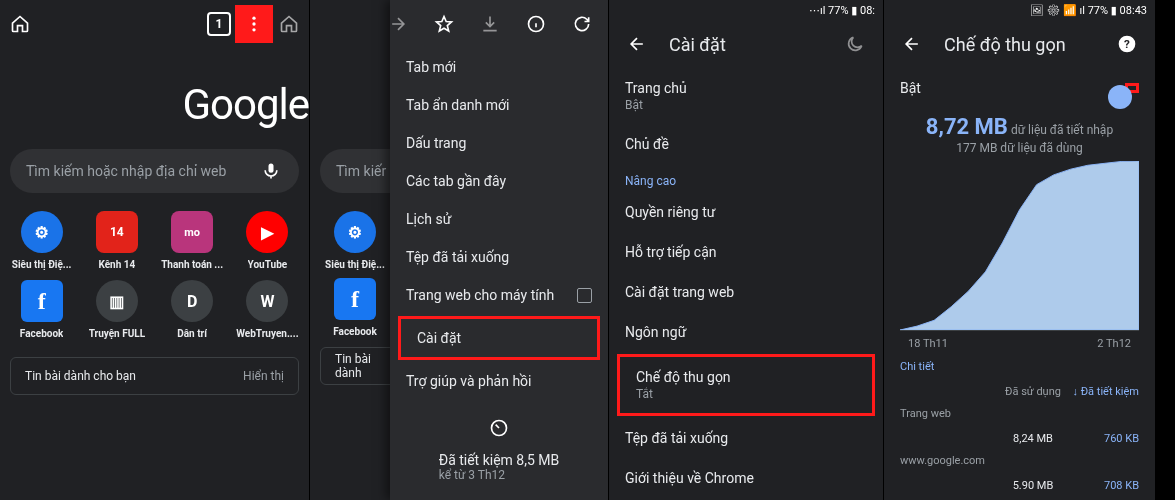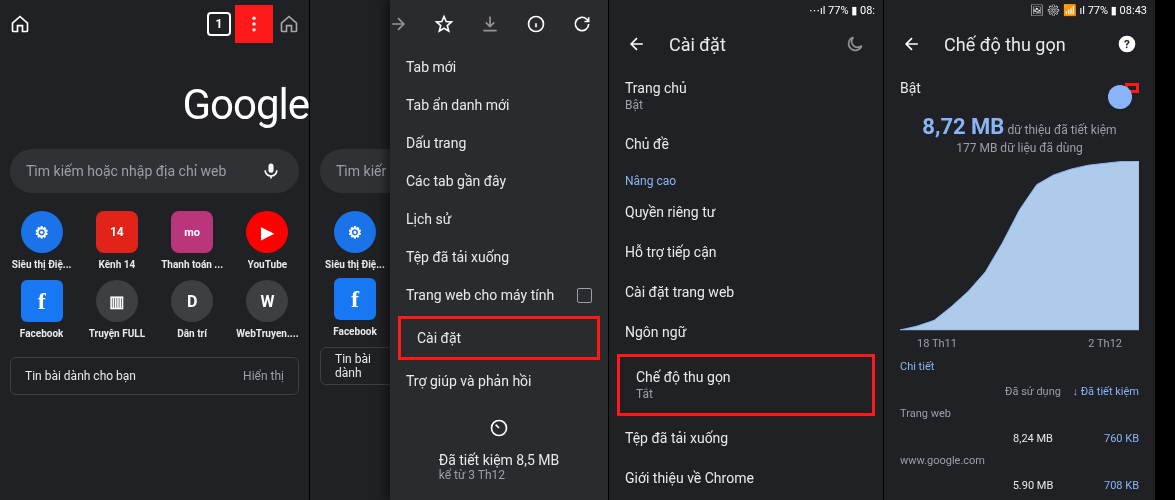--- a/index.html
+++ b/index.html
@@ -53,21 +53,21 @@
 .togglerow .sp { flex:1; }
 .toggle { width:36px; height:20px; background:#5c7ea6; border-radius:10px; position:relative; }
 .toggle::after { content:""; position:absolute; right:0; top:-3px; width:24px; height:24px; background:#8ab4f8; border-radius:50%; }
 .bigstat { text-align:center; margin-top:6px; }
 .bigstat .a { font-size:22px; color:#8ab4f8; }
 .bigstat .b { font-size:12px; color:#9aa0a6; }
 .bigstat .c { font-size:12px; color:#9aa0a6; margin-top:2px; }
 
 .chart { margin:6px 16px; height:170px; position:relative; border-bottom:1px solid #3c4043; }
 .chart svg { width:100%; height:100%; }
-.xlabels { display:flex; justify-content:space-between; margin:4px 33px 0; font-size:11px; color:#9aa0a6; }
+.xlabels { display:flex; justify-content:space-between; margin:4px 24px 0; font-size:11px; color:#9aa0a6; }
 .detail { font-size:11px; color:#8ab4f8; padding:10px 16px 6px; }
 .thead,.trow { display:flex; padding:6px 16px; font-size:11px; }
 .thead { color:#9aa0a6; }
 .trow { color:#e8eaed; }
 .c1 { flex:1.6;margin-top:22px; } .c2 { width:72px; text-align:center; } .c3 { width:70px; text-align:right; }
 .thead .c3 { color:#8ab4f8; }
 .trow .c3 { color:#8ab4f8; }
 .trow .c1 { color:#9aa0a6; }
 
 .bold { font-weight:700; }
@@ -333,21 +333,21 @@
       </span>
   </div>
   <div class="togglerow">
     <span>Bật</span>
     <span class="sp"></span>
     <span class="red-box" style="padding:2px 4px">
       <span class="toggle"></span>
     </span>
   </div>
   <div class="bigstat">
-    <div><span class="a bold">8,72 MB</span><span class="b"> dữ thiệu đã tiết kiệm</span></div>
+    <div><span class="a bold">8,72 MB</span><span class="b"> dữ liệu đã tiết nhập</span></div>
     <div class="c">177 MB dữ liệu đã dùng</div>
   </div>
   <div class="chart">
     <svg viewBox="0 0 260 170" preserveAspectRatio="none">
       <path id="areapath" fill="#aecbeb" stroke="#8ab4f8" stroke-width="1" d="M0 170 L0.0 170.0 L18.6 166.1 L37.1 160.3 L55.7 146.6 L74.3 131.0 L92.9 111.5 L111.4 82.3 L130.0 49.1 L148.6 23.8 L167.1 14.0 L185.7 8.2 L204.3 4.3 L222.9 2.3 L241.4 0.4 L260.0 0.0 L260 170 Z"></path>
     </svg>
   </div>
   <div class="xlabels">
     <span>18 Th11</span>
     <span>2 Th12</span>

